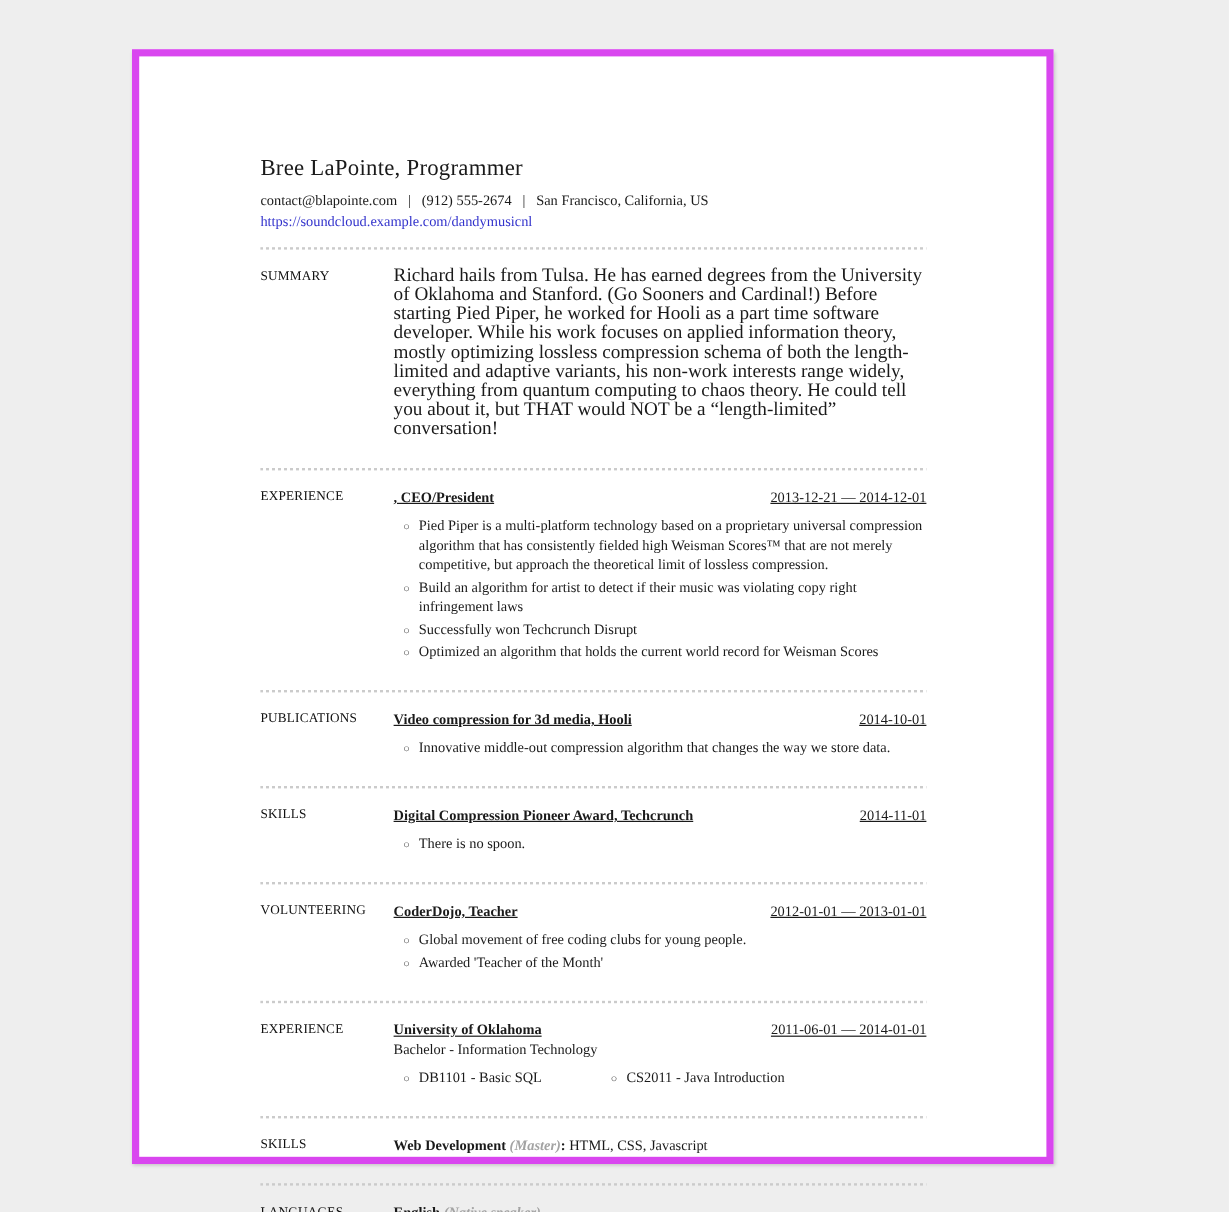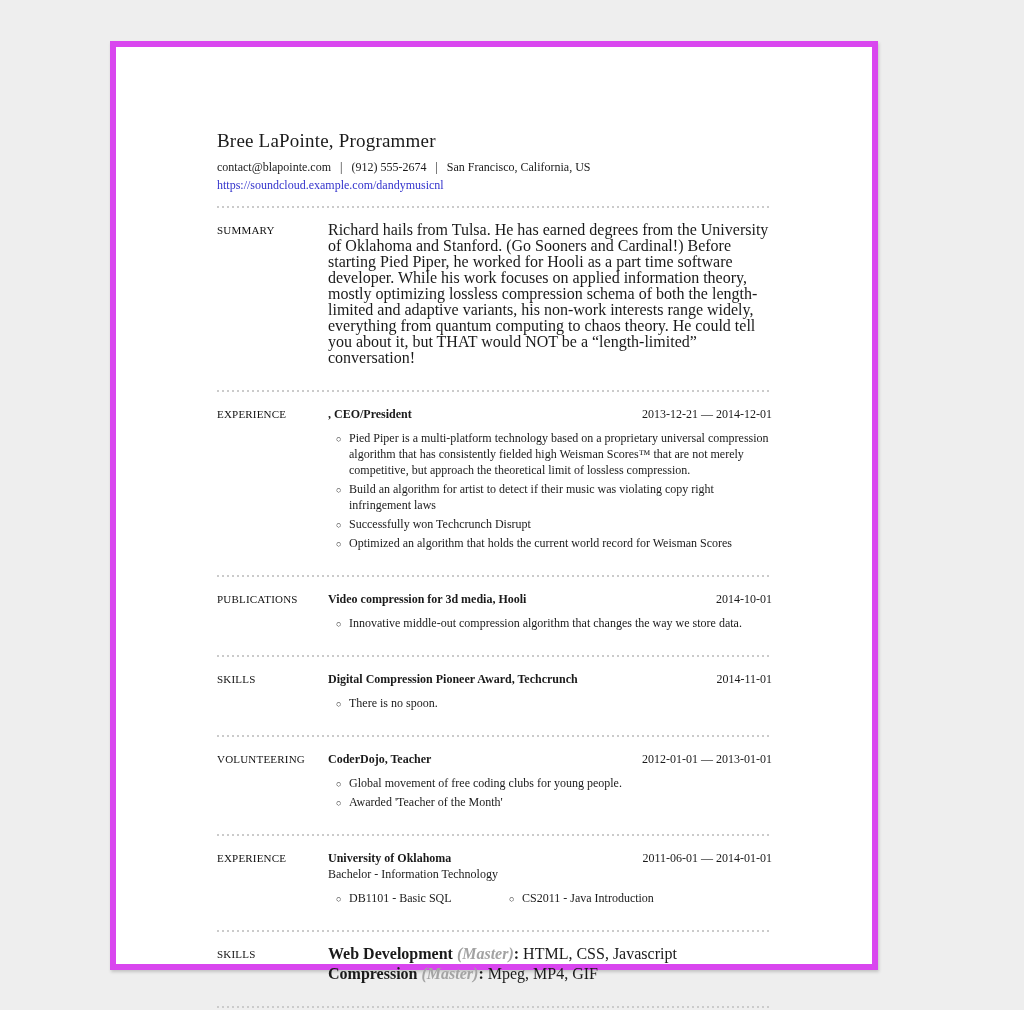--- a/index.html
+++ b/index.html
@@ -77,20 +77,21 @@
     font-size: 16px;
     line-height: 16px;
     margin: 0;
   }
   .entry-head {
     display: flex;
     justify-content: space-between;
     align-items: flex-start;
     font-size: 12px;
     line-height: 16px;
+    text-decoration: underline;
   }
   .entry-title { font-weight: bold; }
   .entry-dates { font-weight: normal; white-space: nowrap; }
   .subtitle {
     font-size: 12px;
     line-height: 16px;
   }
   ul.bullets {
     list-style: none;
     margin: 8px 0 0 0;
@@ -112,21 +113,21 @@
     font-size: 9px;
     font-weight: bold;
     color: #1a1a1a;
   }
   ul.bullets.courses li {
     display: inline-block;
     margin-bottom: 0;
   }
   ul.bullets.courses li:first-child { width: 157px; }
   .skill-line {
-    font-size: 16px;
+    font-size: 12px;
     line-height: 16px;
     margin-bottom: 4px;
   }
   .skill-line:last-child { margin-bottom: 0; }
   .bold { font-weight: bold; }
   .muted-italic {
     font-style: italic;
     color: #a3a3a3;
     font-weight: bold;
   }
@@ -244,24 +245,20 @@
     <div class="divider"></div>
 
     
     <section class="row">
       <div class="label">SKILLS</div>
       <div class="content">
         <div class="skill-line">
           <span class="bold">Web Development</span>
           <span class="muted-italic">(Master)</span><span class="bold">:</span><span> HTML, CSS, Javascript</span>
         </div>
-        <div class="skill-line">
-          <span class="bold">Compression</span>
-          <span class="muted-italic">(Master)</span><span class="bold">:</span><span> Mpeg, MP4, GIF</span>
-        </div>
       </div>
     </section>
 
     <div class="divider"></div>
 
     
     <section class="row">
       <div class="label">LANGUAGES</div>
       <div class="content">
         <div class="skill-line">

